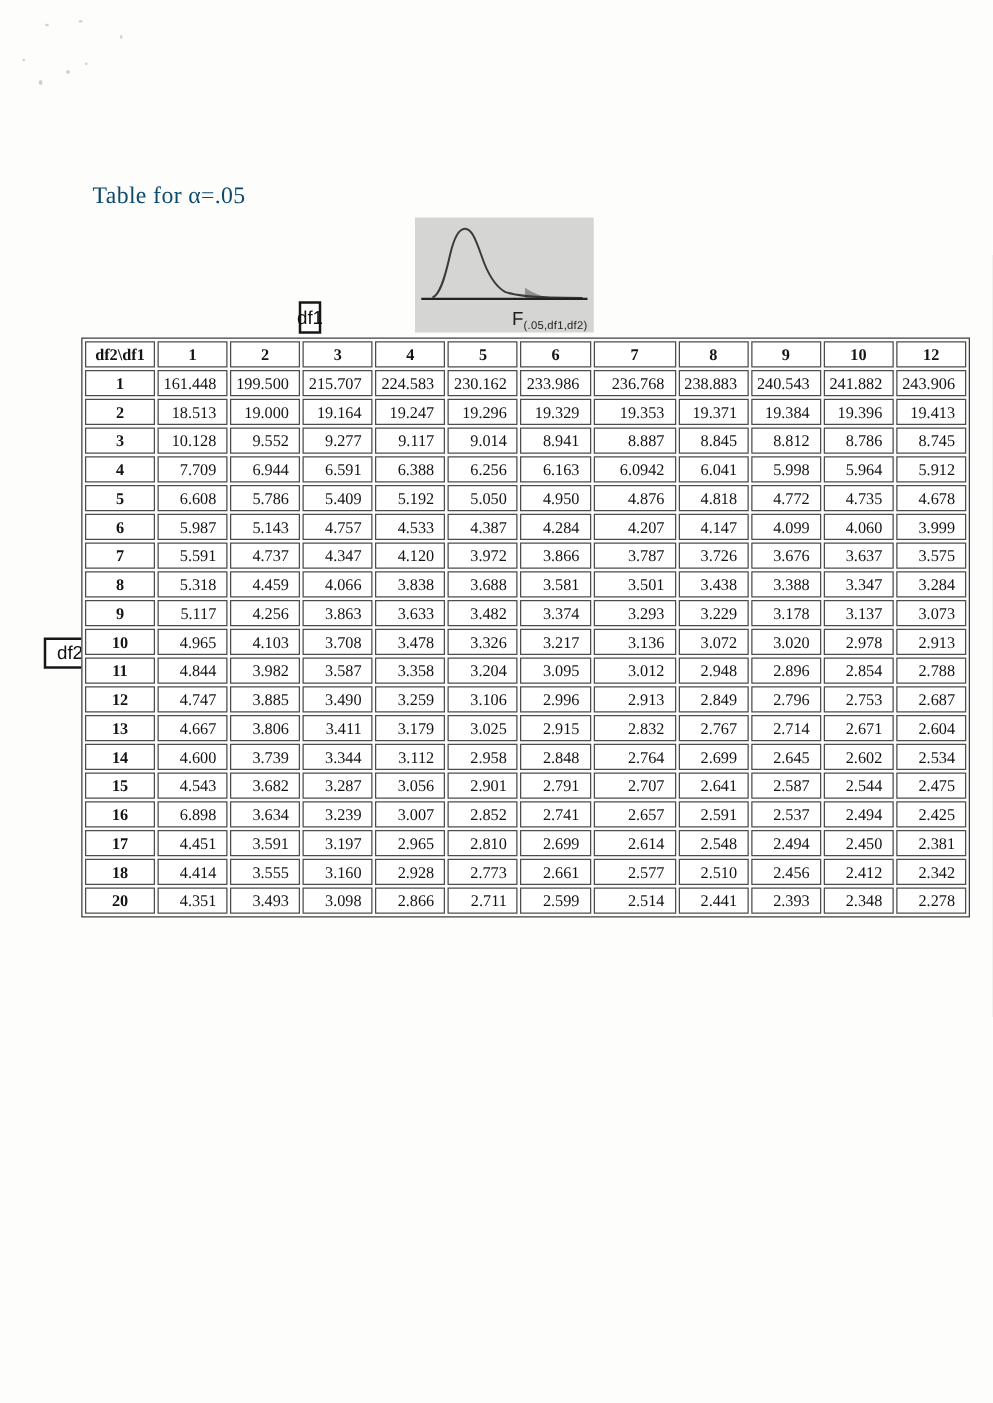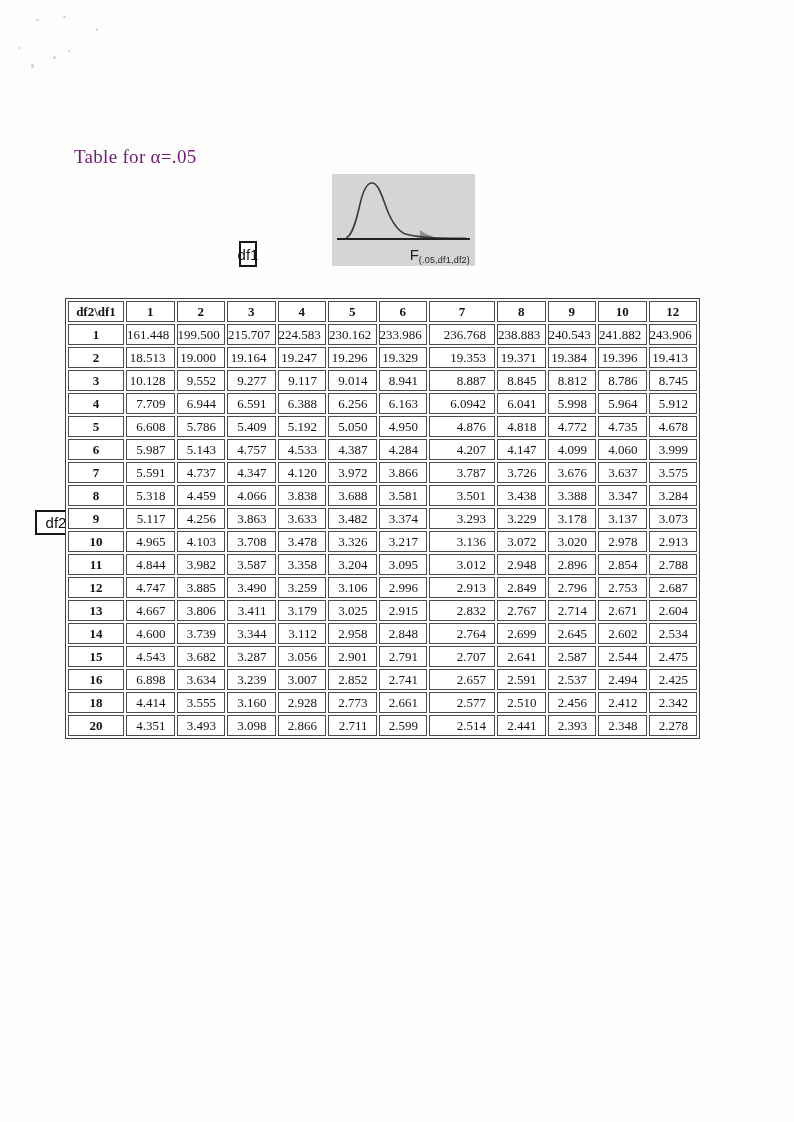--- a/index.html
+++ b/index.html
@@ -7,21 +7,21 @@
     position:relative; width:794px; height:1122px; margin:0 auto;
     background:#fdfdfc; overflow:hidden;
     font-family:"Liberation Serif", serif; color:#1b1b1b;
   }
 
   
   .speck { position:absolute; background:#9a9a9a; border-radius:50%; opacity:.45; }
 
   .doc-title {
     position:absolute; left:74px; top:146px;
-    font-size:19px; letter-spacing:.3px; color:#701a75;
+    font-size:19px; letter-spacing:.3px; color:#0c4a6e;
   }
 
   
   .figure {
     position:absolute; left:332px; top:174px; width:143px; height:92px;
     background:#d5d6d4;
   }
   .figure svg { display:block; }
   .figure-label {
     position:absolute; right:5px; bottom:1px;
@@ -35,25 +35,24 @@
     position:absolute; border:2px solid #171717; background:#fff;
     font-family:"Liberation Sans", sans-serif; font-size:15px; color:#111;
     display:flex; align-items:center; justify-content:center;
     box-sizing:border-box;
   }
   .df1-box { left:239px; top:241px; width:18px; height:26px; }
   .df2-box { left:35px;  top:510px; width:42px; height:25px; }
 
   
   .ftable {
-    position:absolute; left:65px; top:270px; width:635px;
+    position:absolute; left:65px; top:270px; width:711px;
     border-collapse:separate; border-spacing:2px;
     border:1px solid #3e3e3e; background:#fdfdfc;
     table-layout:fixed;
-    margin-top:28px;
   }
   .ftable th, .ftable td {
     border:1px solid #4c4c4c; background:#fff;
     height:21px; font-size:13px; color:#141414;
     box-sizing:border-box; padding:0; overflow:hidden; white-space:nowrap;
   }
   .ftable thead th { font-weight:bold; text-align:center; }
   .ftable tbody th { font-weight:bold; text-align:center; }
   .ftable tbody td { text-align:right; padding-right:8px; }
   col.c-corner { width:56px; }
@@ -349,20 +348,34 @@
           <td>3.007</td>
           <td>2.852</td>
           <td>2.741</td>
           <td>2.657</td>
           <td>2.591</td>
           <td>2.537</td>
           <td>2.494</td>
           <td>2.425</td>
         </tr>
         <tr>
+          <th>17</th>
+          <td>4.451</td>
+          <td>3.591</td>
+          <td>3.197</td>
+          <td>2.965</td>
+          <td>2.810</td>
+          <td>2.699</td>
+          <td>2.614</td>
+          <td>2.548</td>
+          <td>2.494</td>
+          <td>2.450</td>
+          <td>2.381</td>
+        </tr>
+        <tr>
           <th>18</th>
           <td>4.414</td>
           <td>3.555</td>
           <td>3.160</td>
           <td>2.928</td>
           <td>2.773</td>
           <td>2.661</td>
           <td>2.577</td>
           <td>2.510</td>
           <td>2.456</td>

